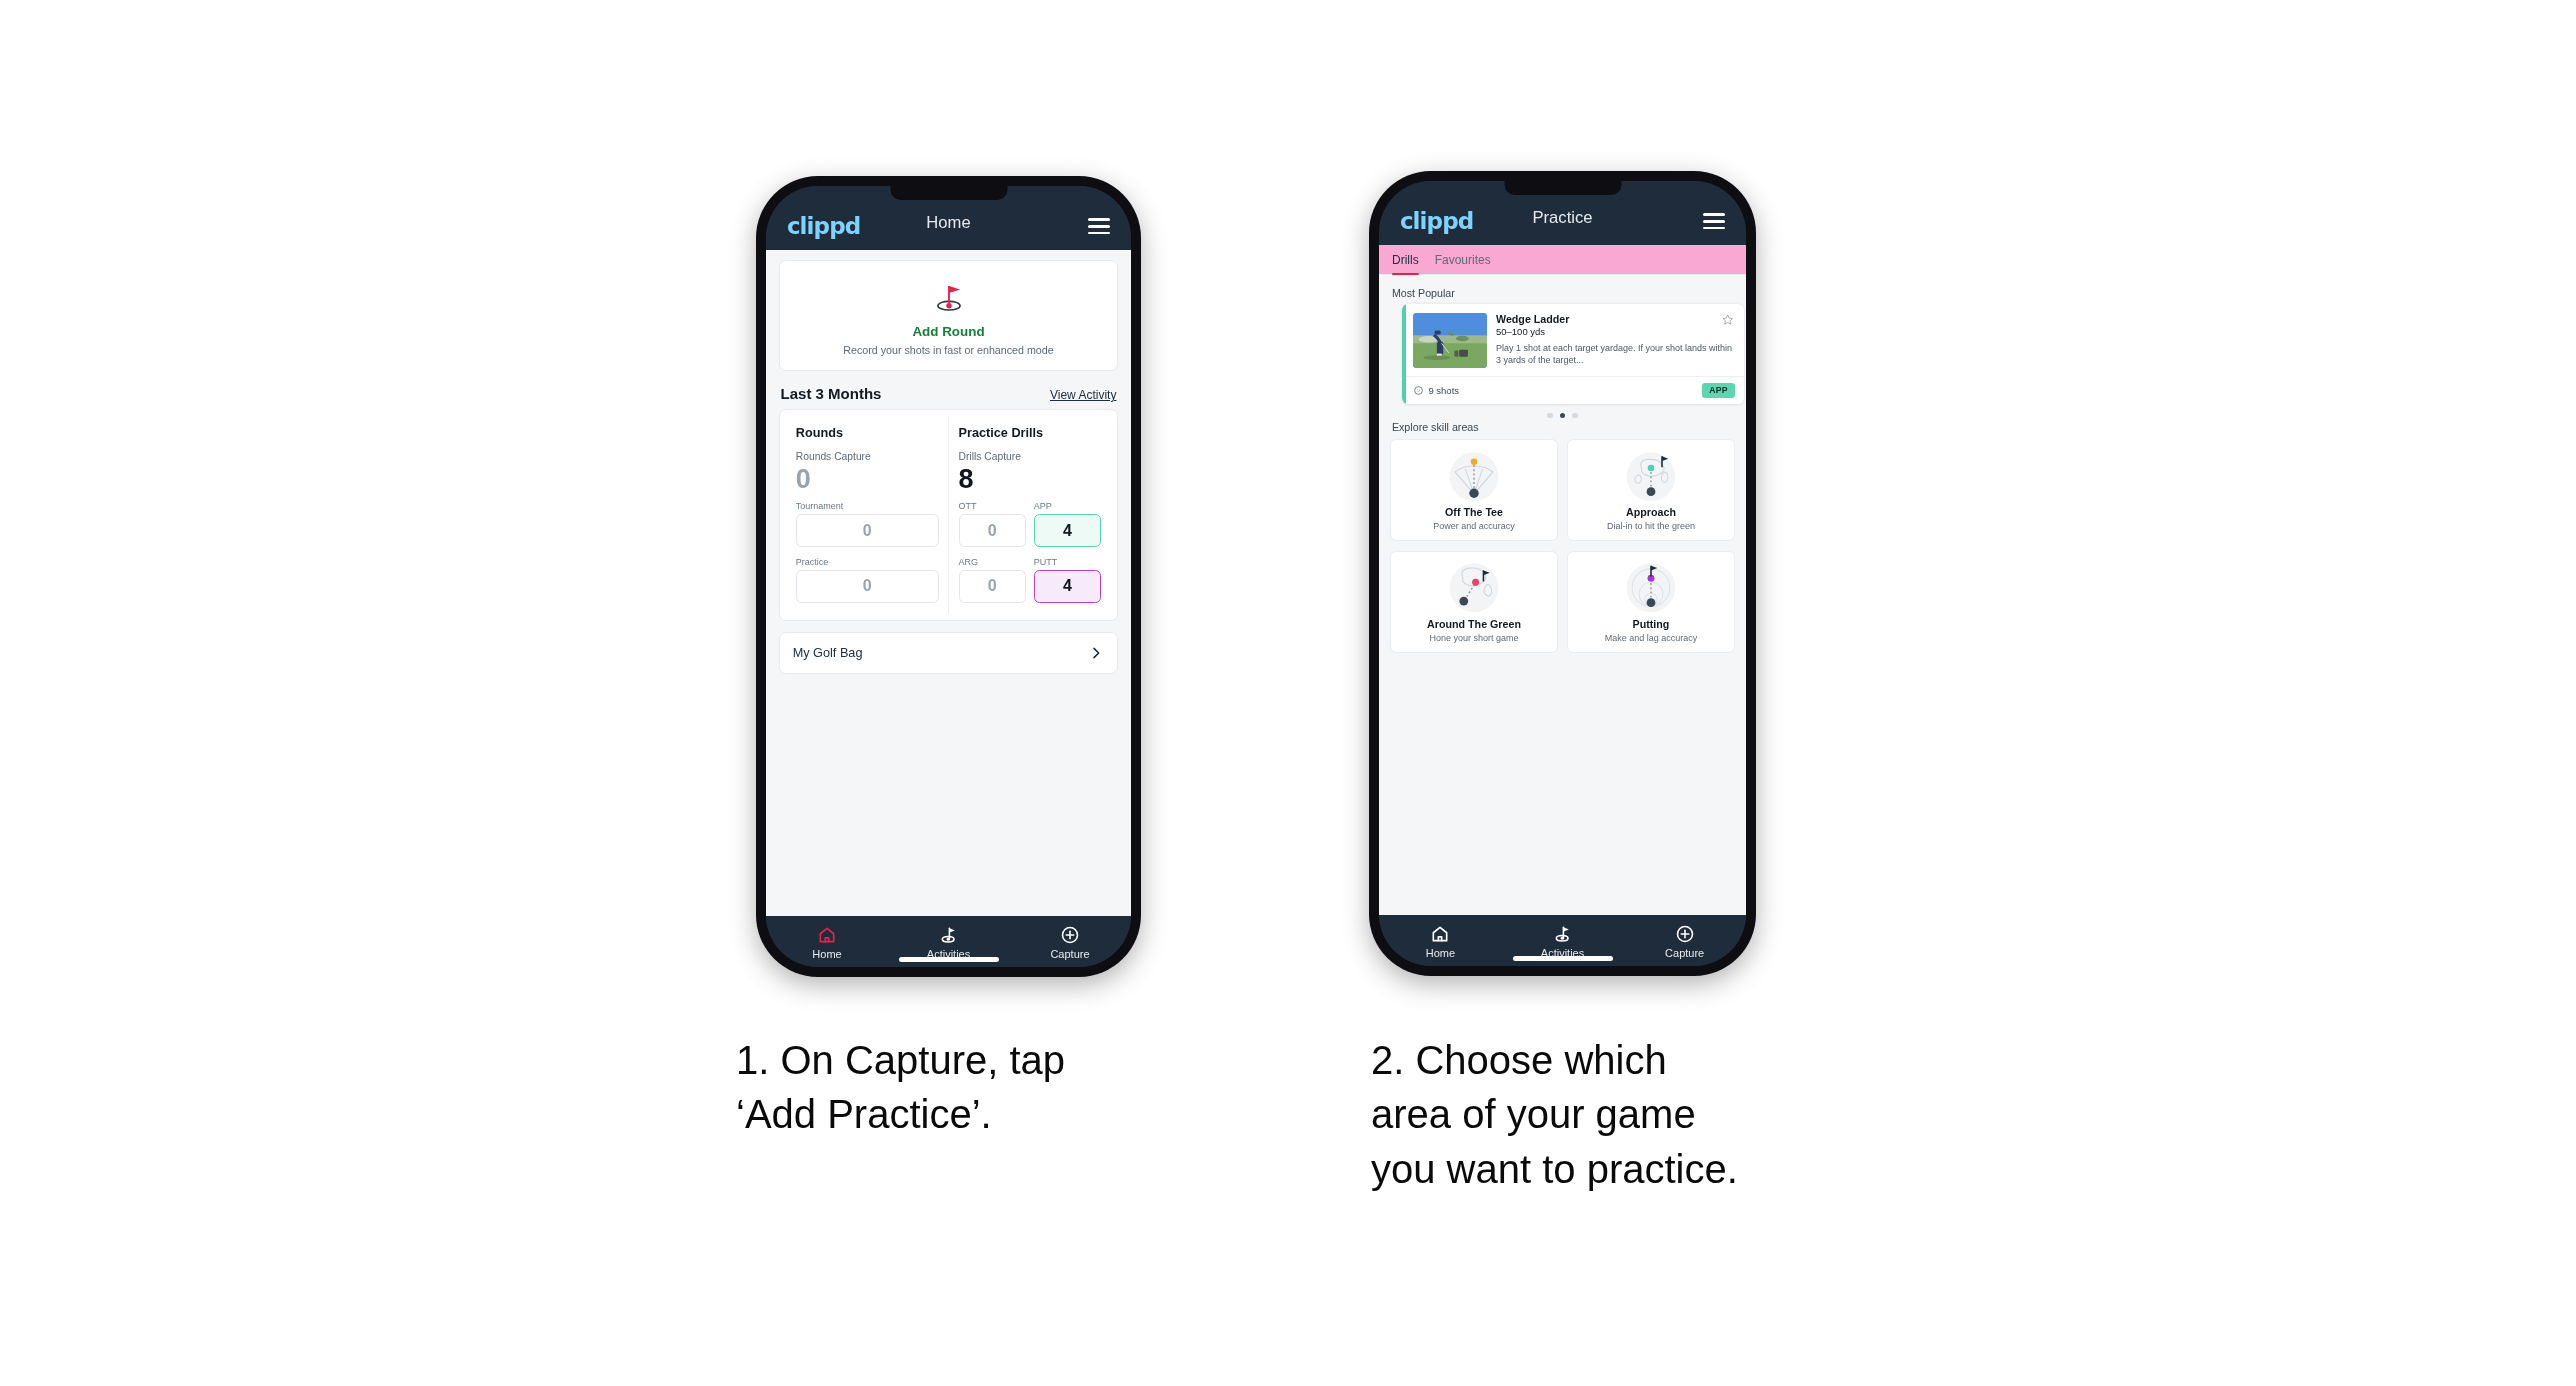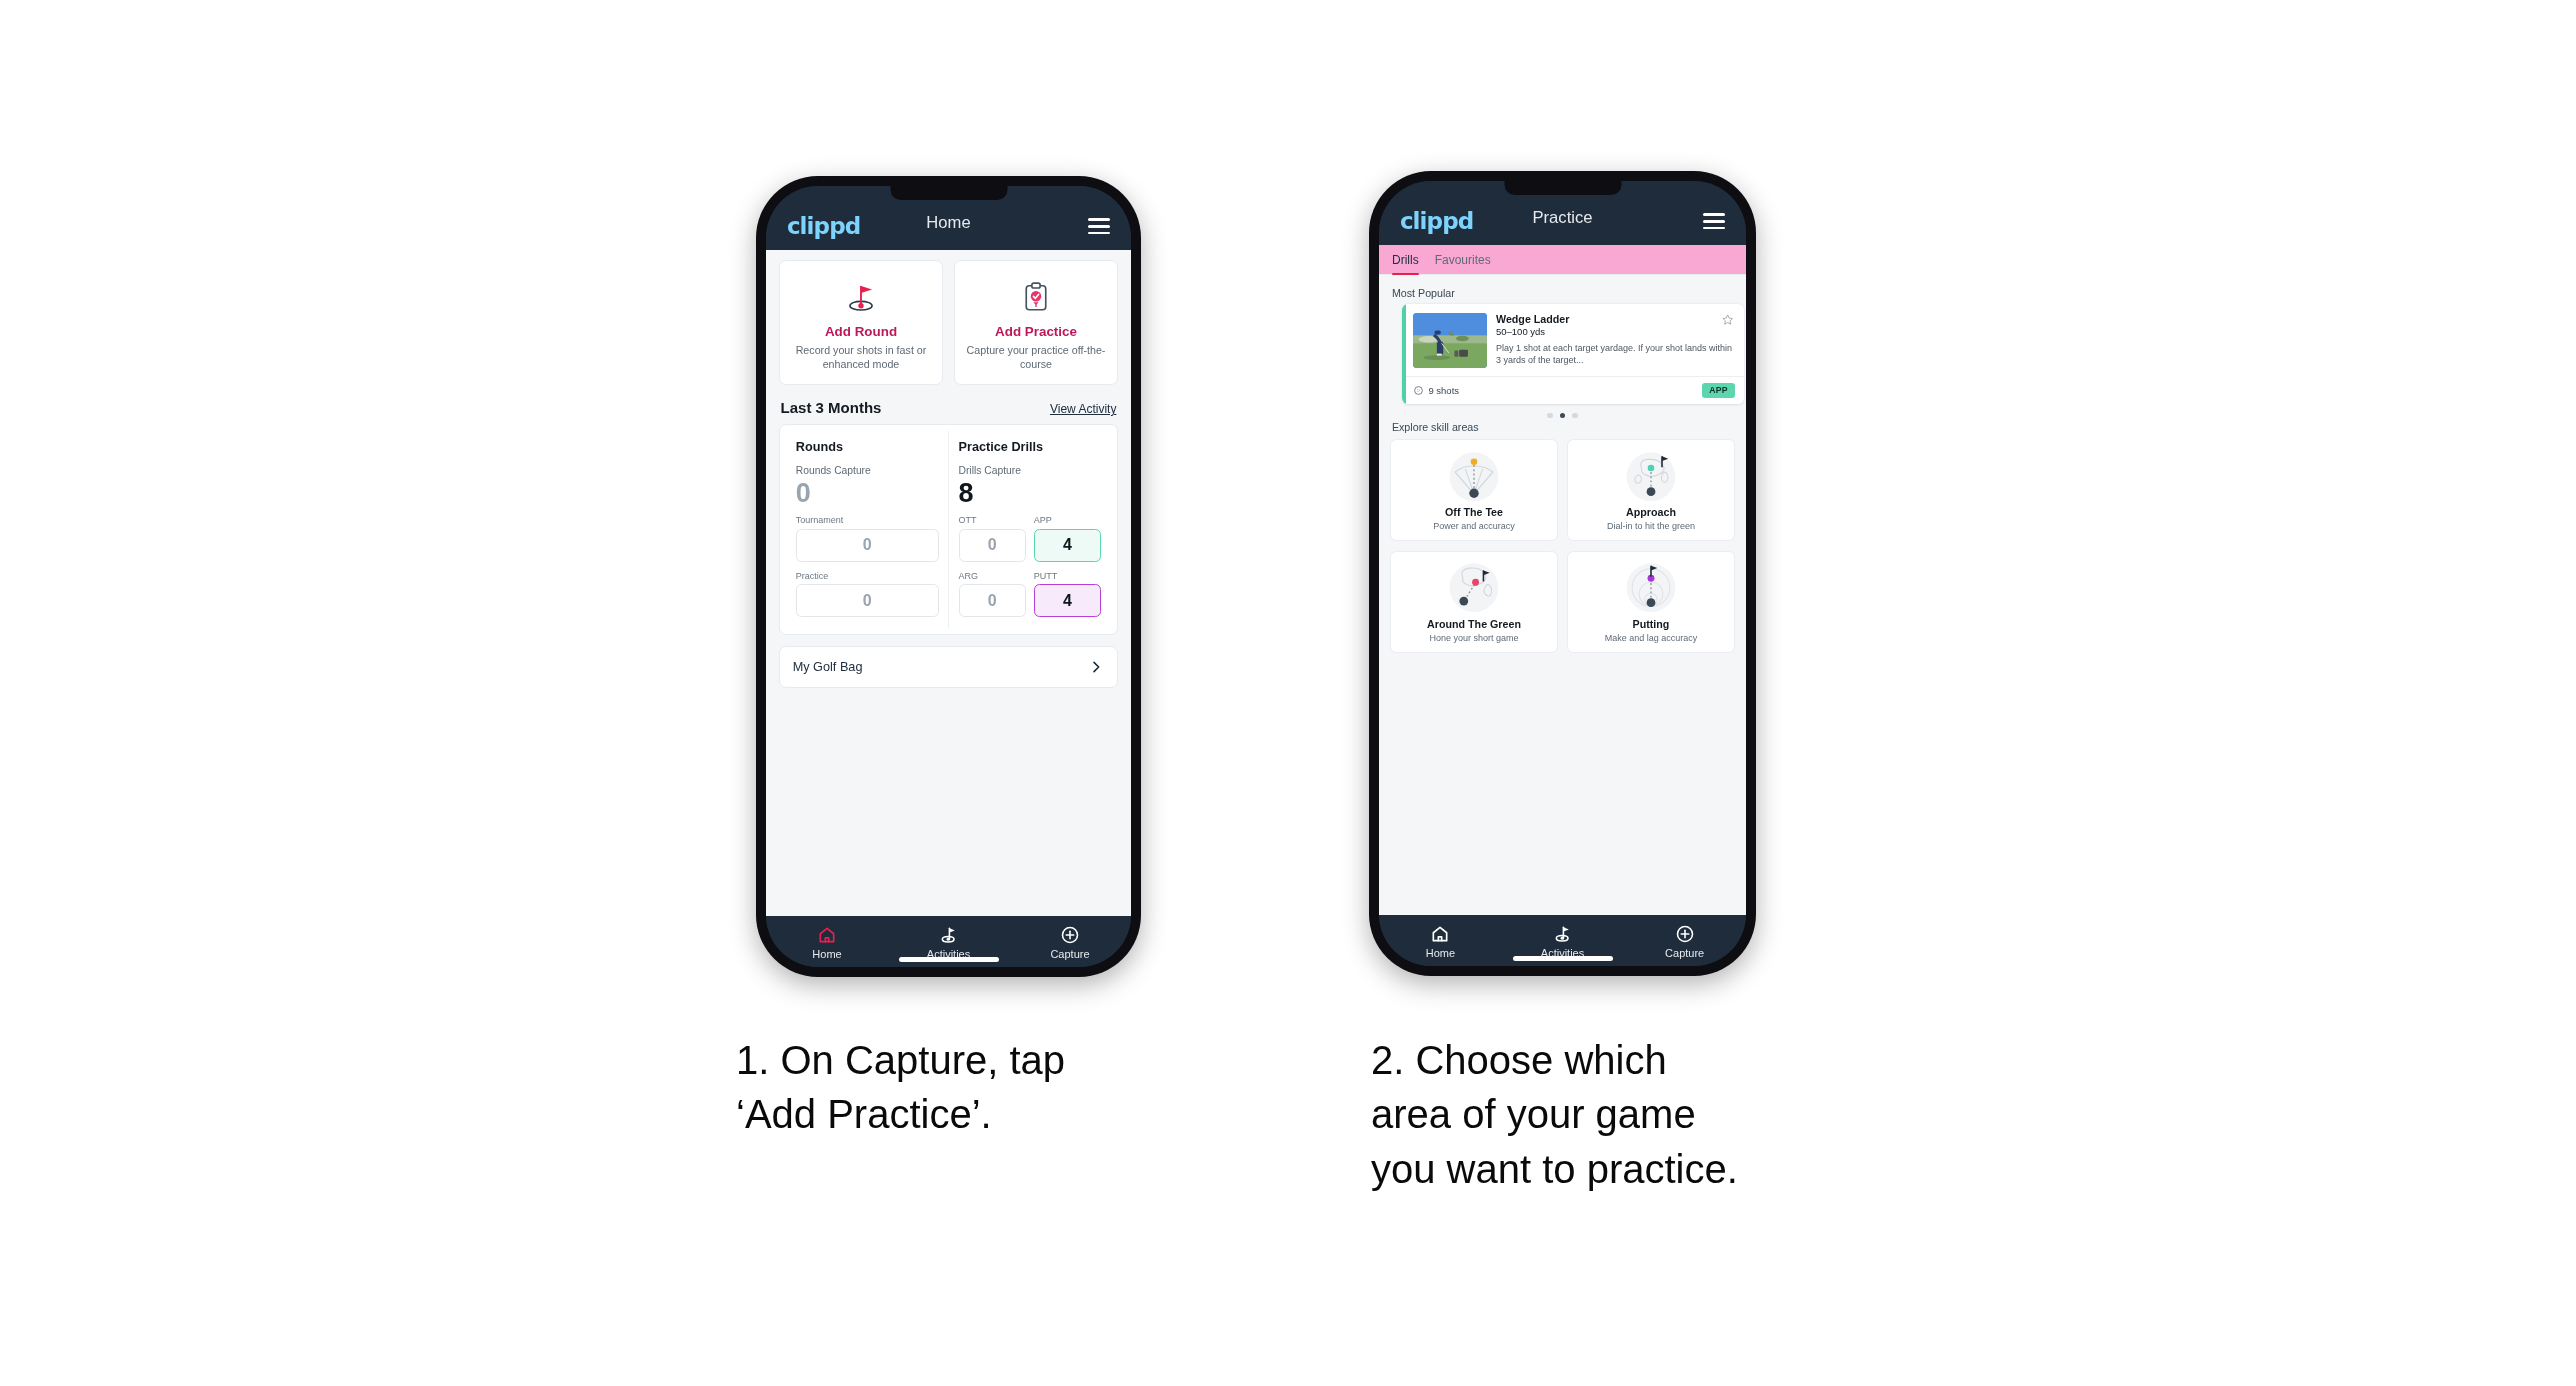--- a/index.html
+++ b/index.html
@@ -45,21 +45,21 @@
   .navitem.active svg { stroke:#e8204e; }
   .homebar { position:absolute; bottom:4.7px; left:50%; transform:translateX(-50%);
     width:100px; height:4.7px; background:#fff; border-radius:3.2px; }
 
   
   .p1pad { padding:9.5px 12.7px 0 12.7px; }
   .action-row { display:flex; gap:11px; }
   .action-card { flex:1; background:#fff; border:0.8px solid #e7eaee; border-radius:7.1px;
     padding:14.2px 6.3px 12.7px; text-align:center; }
   .action-icon { height:44px; display:flex; align-items:center; justify-content:center; }
-  .action-title { font-size:13.4px; font-weight:700; color:#be185d; margin-top:4.7px; }
+  .action-title { font-size:13.4px; font-weight:700; color:#15803d; margin-top:4.7px; }
   .action-sub { font-size:10.7px; color:#5e6a76; line-height:1.35; margin-top:4px; padding:0 3.2px; }
 
   .sec-head { display:flex; align-items:baseline; justify-content:space-between;
     margin:14.2px 1.6px 7.1px; }
   .sec-title { font-size:15px; font-weight:700; color:#141a21; }
   .sec-link { font-size:12px; color:#20303f; text-decoration:underline; }
 
   .stats-card { background:#fff; border:0.8px solid #e7eaee; border-radius:7.1px;
     display:flex; padding:6.3px; }
   .stat-col { flex:1; padding:9.5px 9.5px 11px; }
@@ -164,33 +164,20 @@
               <div class="action-icon">
                 <svg viewBox="0 0 48 48" width="38" height="38">
                   <ellipse cx="24" cy="35" rx="14" ry="5.5" fill="none" stroke="#2b3847" stroke-width="2"></ellipse>
                   <line x1="24" y1="10" x2="24" y2="36" stroke="#e8204e" stroke-width="2.4"></line>
                   <path d="M24 10 L38 14.5 L24 19 Z" fill="#e8204e"></path>
                   <circle cx="24" cy="35" r="3.4" fill="#e8204e"></circle>
                 </svg>
               </div>
               <div class="action-title">Add Round</div>
               <div class="action-sub">Record your shots in fast or enhanced mode</div>
-            </div>
-            <div class="action-card">
-              <div class="action-icon">
-                <svg viewBox="0 0 48 48" width="36" height="36">
-                  <rect x="11" y="9" width="26" height="32" rx="4" fill="none" stroke="#46525f" stroke-width="2.2"></rect>
-                  <rect x="18.5" y="5.5" width="11" height="6.5" rx="2.4" fill="#fff" stroke="#46525f" stroke-width="2.2"></rect>
-                  <circle cx="24" cy="23" r="7" fill="#e8336b"></circle>
-                  <path d="M20.6 23.2 L23.2 25.8 L27.6 20.4" fill="none" stroke="#fff" stroke-width="2.2" stroke-linecap="round" stroke-linejoin="round"></path>
-                  <path d="M20.5 31 h7 l-2.6 3 v3.2 h-1.8 V34 Z" fill="#e8336b"></path>
-                </svg>
-              </div>
-              <div class="action-title">Add Practice</div>
-              <div class="action-sub">Capture your practice off-the-course</div>
             </div>
           </div>
 
           <div class="sec-head">
             <div class="sec-title">Last 3 Months</div>
             <a class="sec-link">View Activity</a>
           </div>
 
           <div class="stats-card">
             <div class="stat-col">

